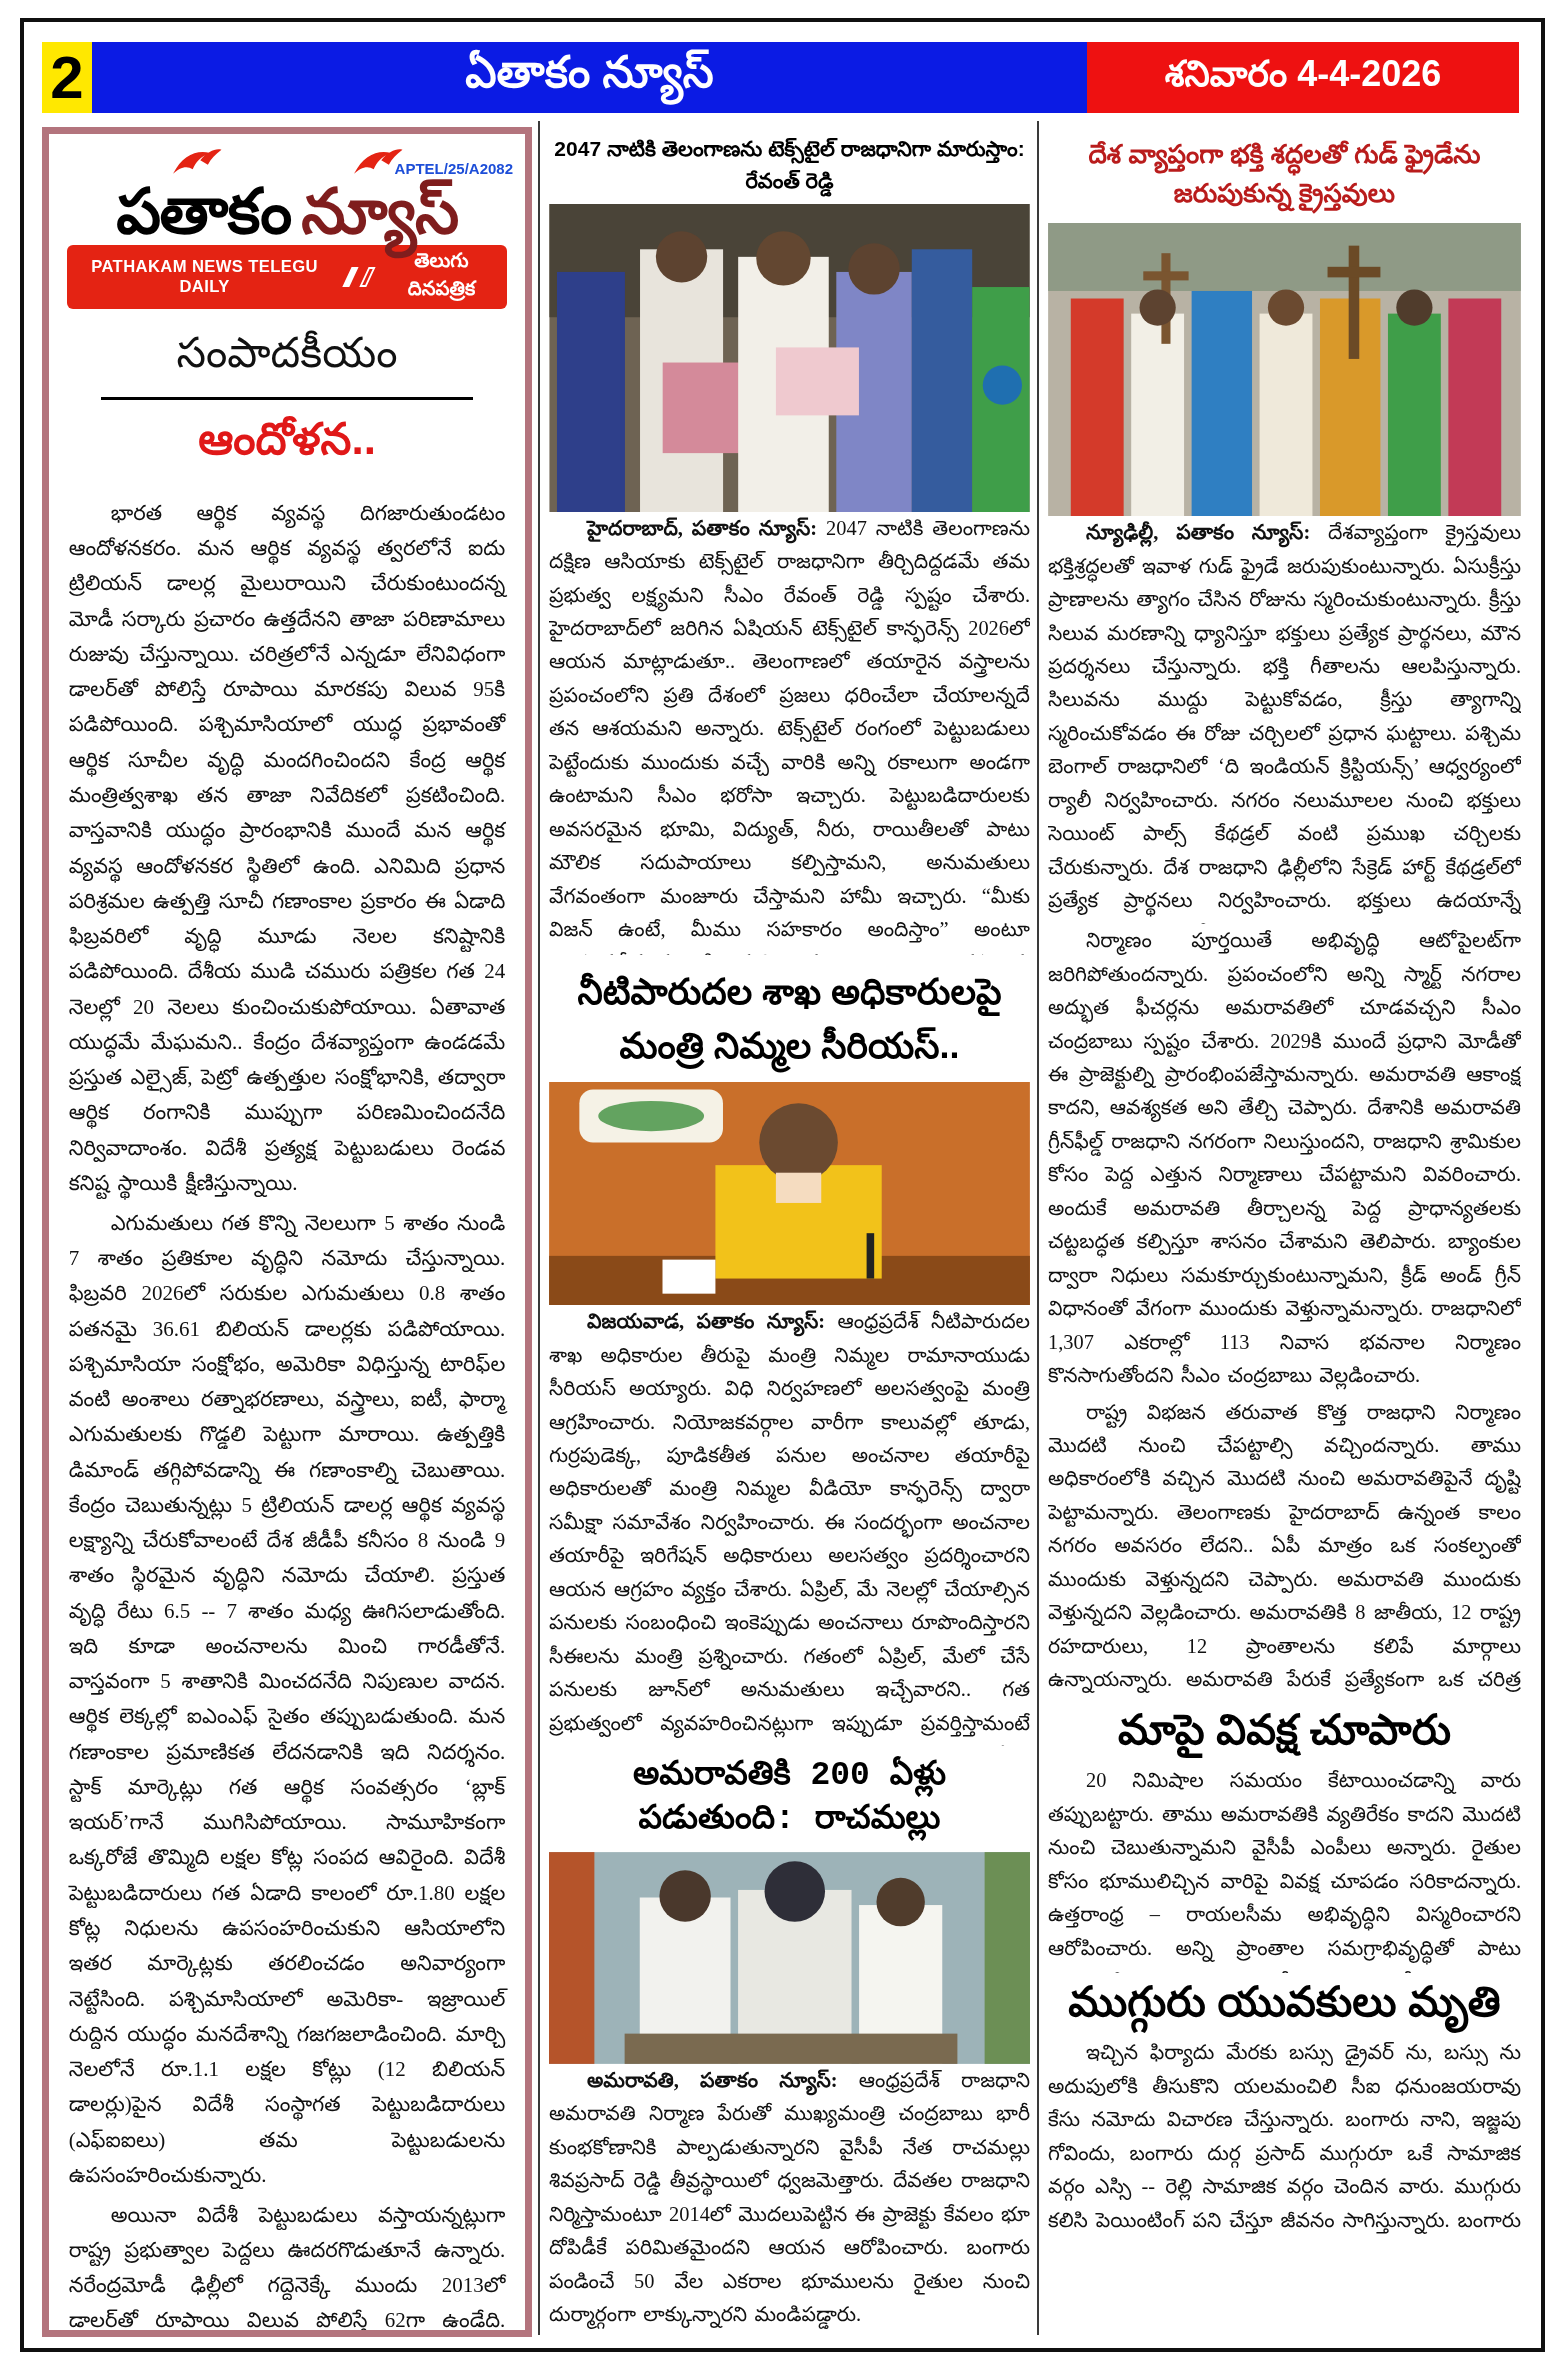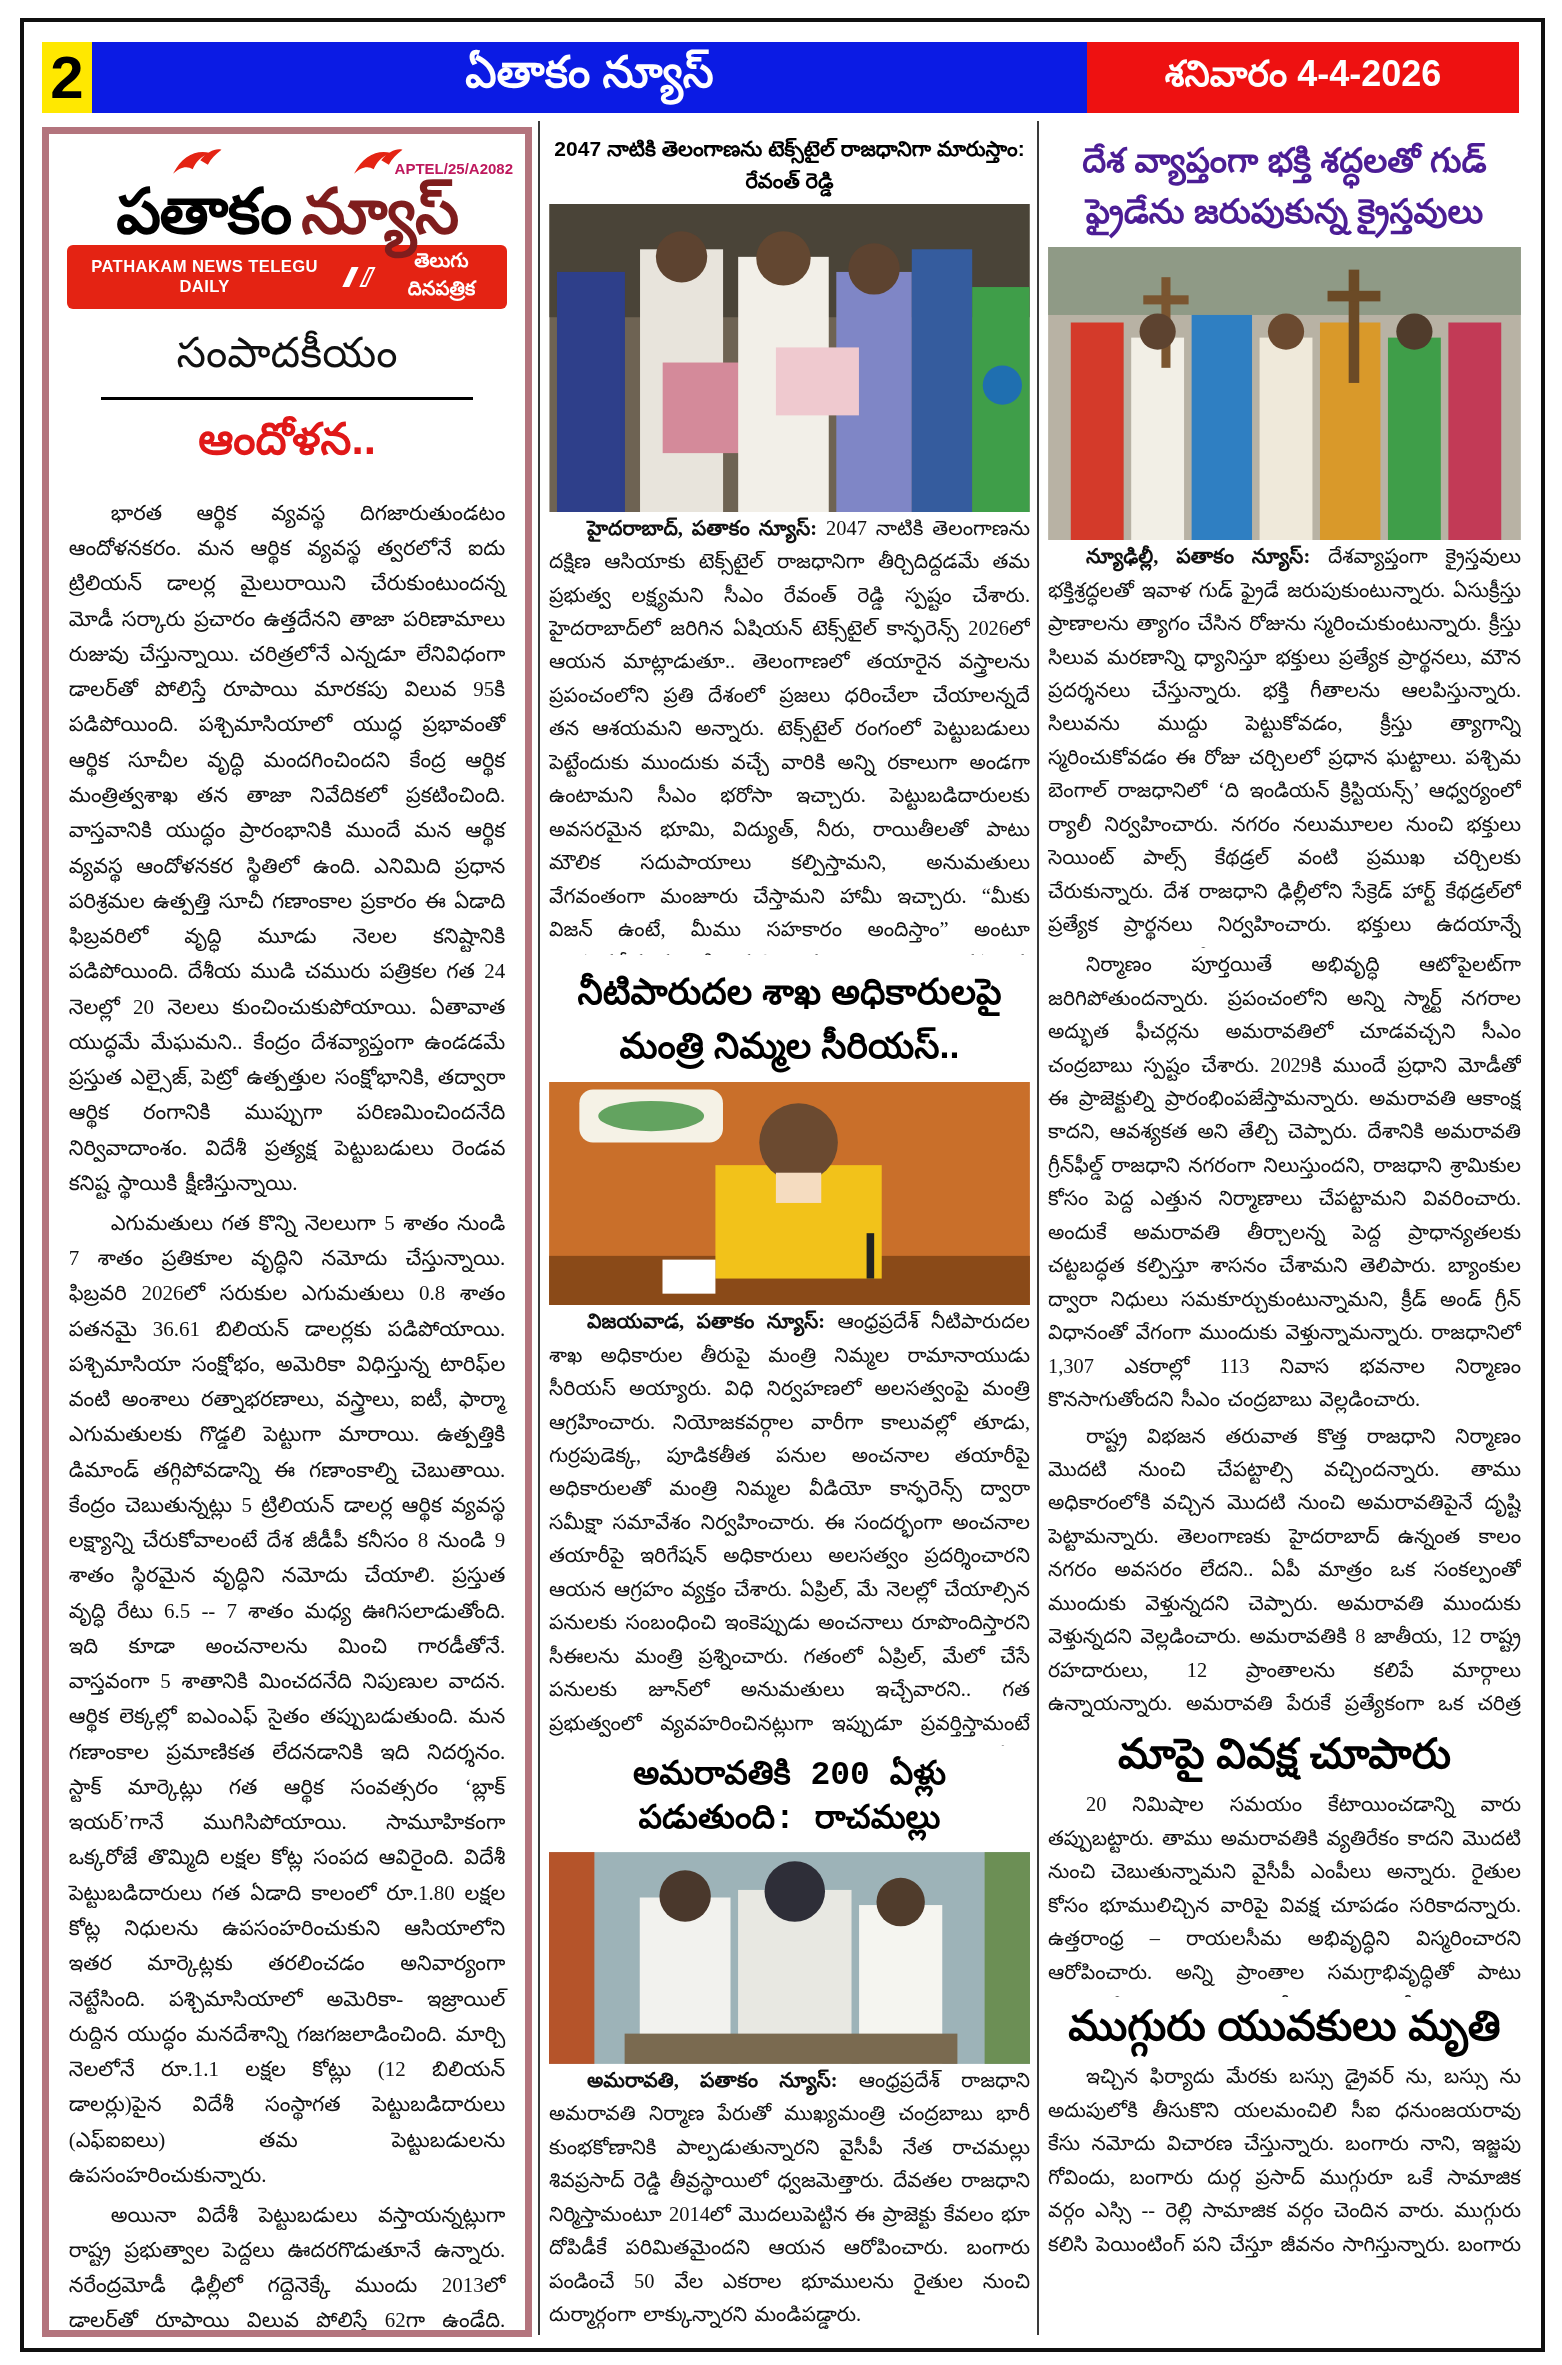--- a/index.html
+++ b/index.html
@@ -21,21 +21,21 @@
   .col-left{left:42px;width:490px;height:2210px;background:#fff;border:7.6px solid #b3747d;box-sizing:border-box;
             display:flex;flex-direction:column;}
   .col-mid{left:549px;width:481px;height:2205px;}
   .col-right{left:1048px;width:473px;height:2205px;}
   .vsep{position:absolute;top:121px;width:1.5px;height:2214px;background:#3a3a3a;}
   .vsep.v1{left:538px;} .vsep.v2{left:1037px;}
 
   
   .logo{position:relative;padding:7.6px 10.6px 0 10.6px;text-align:center;}
   .logo .reg{position:absolute;right:12px;top:26px;font-family:"Liberation Sans",sans-serif;
-      font-weight:bold;font-size:15px;color:#be185d;}
+      font-weight:bold;font-size:15px;color:#1d4ed8;}
   .logo .birds{height:33px;display:flex;justify-content:center;gap:128px;margin-top:3px;}
   .logo-line{font-family:"Liberation Sans",sans-serif;font-weight:bold;font-size:63px;line-height:1.05;
       letter-spacing:-1.5px;white-space:nowrap;}
   .logo-line .p1{color:#000000;} .logo-line .p2{color:#7f1d1d;margin-left:10.6px;}
   .ribbon{margin:1.5px auto 0 auto;width:94%;background:#e42313;border-radius:6px;color:#fff;
       display:flex;align-items:center;justify-content:flex-end;gap:10.6px;padding:3.8px 6px;
       font-family:"Liberation Sans",sans-serif;font-weight:bold;}
   .ribbon .eng{font-size:16.6px;letter-spacing:0.4px;}
   .ribbon .slash{width:7.6px;height:19.7px;background:#fff;transform:skewX(-25deg);}
   .ribbon .slash.s2{background:#e42313;border:2.3px solid #fff;box-sizing:border-box;}
@@ -48,21 +48,21 @@
       font-family:"Liberation Sans",sans-serif;margin:6px 0 13.6px 0;}
   .edit-body{flex:1;overflow:hidden;padding:7.6px 19.7px 12px 19.7px;}
   .edit-body p{margin:0 0 4.5px 0;text-align:justify;font-size:21px;line-height:1.68;text-indent:42px;
       word-spacing:3px;}
 
   
   .headline{font-family:"Liberation Sans",sans-serif;font-weight:bold;text-align:center;color:#000;}
   .h-mid1{font-size:21px;line-height:1.5;padding:6px 1.5px 7.6px 1.5px;}
   .h-mid2{font-size:36px;line-height:1.5;padding:10.6px 0 9px 0;}
   .h-mid3{font-size:33px;line-height:1.35;padding:7.6px 0 9px 0;font-family:Liberation Mono, monospace;}
-  .h-right1{font-size:34px;line-height:1.5;color:#4c1d95;padding:7.6px 0 10.6px 0;}
+  .h-right1{font-size:26px;line-height:1.5;color:#b91c1c;padding:7.6px 0 10.6px 0;}
   .h-big{font-size:42px;line-height:1.25;padding:3px 0 7.6px 0;}
   .contd{font-family:"Liberation Sans",sans-serif;font-weight:bold;font-size:23.4px;text-align:center;padding-top:10.6px;}
   .body-txt{overflow:hidden;text-align:justify;font-size:20.4px;line-height:1.64;word-spacing:2.3px;}
   .body-txt p{margin:0;text-indent:38px;}
   .body-txt p+p{margin-top:3px;}
   .dl{font-weight:bold;}
   .photo{display:block;width:100%;}
 
   
   .mid-a1-body{height:443px;}

